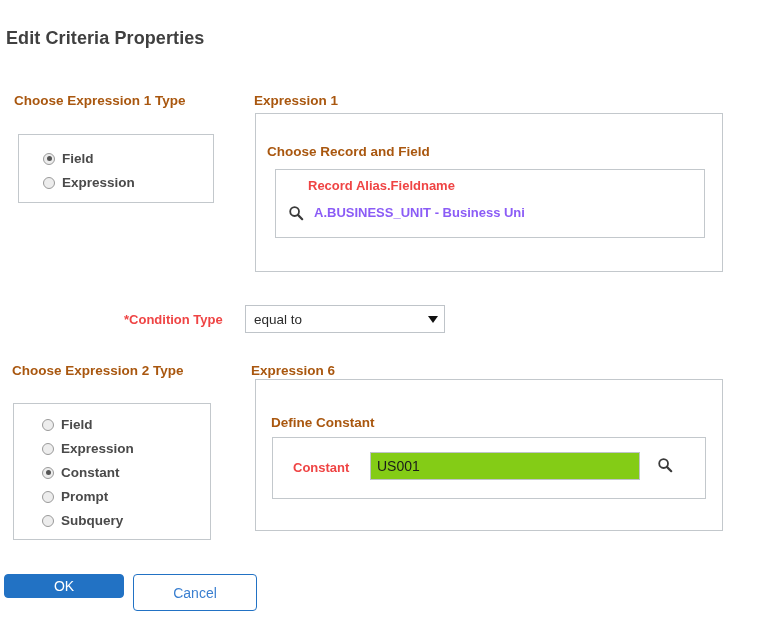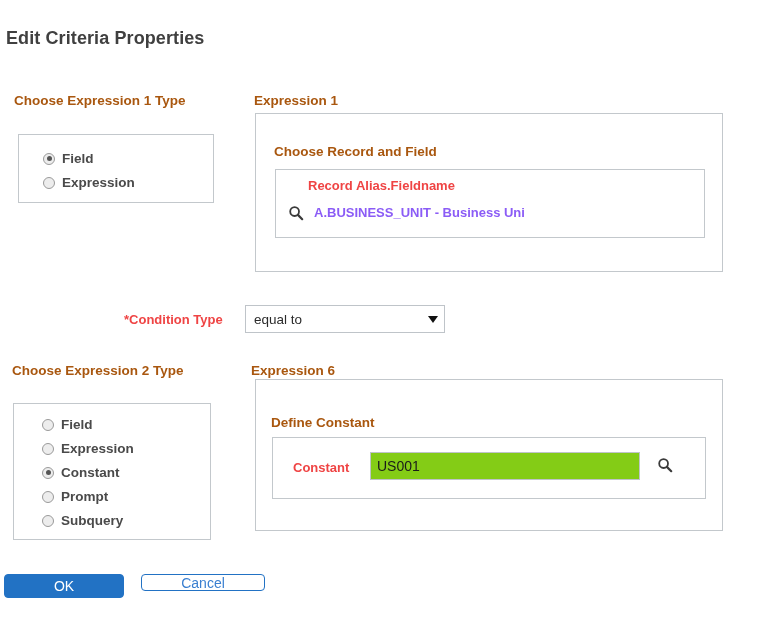--- a/index.html
+++ b/index.html
@@ -175,21 +175,21 @@
 <div class="radio-row" style="left:43px; top:175px;">
   <span class="radio-mark"></span>
   <span>Expression</span>
 </div>
 
 <div class="hdr-orange" style="left:254px; top:92px;">Expression 1</div>
 
 <div class="box" style="left:255px; top:113px; width:468px; height:159px;">
 </div>
 
-<div class="hdr-orange" style="left:274px; top:143px;">Choose Record and Field</div>
+<div class="hdr-orange" style="left:267px; top:143px;">Choose Record and Field</div>
 
 <div class="box" style="left:275px; top:169px; width:430px; height:69px;">
 </div>
 
 <div class="lbl-bold" style="left:308px; top:178px;">Record Alias.Fieldname</div>
 
 <div class="mag" style="left:288px; top:205px;">
   <svg width="16" height="16" viewBox="0 0 16 16">
     <circle cx="6.6" cy="6.6" r="4.4" fill="none" stroke="#3a3a3a" stroke-width="1.8"></circle>
     <line x1="9.9" y1="9.9" x2="14.2" y2="14.2" stroke="#3a3a3a" stroke-width="2.2" stroke-linecap="round"></line>
@@ -247,13 +247,13 @@
 
 <div class="mag" style="left:657px; top:457px;">
   <svg width="16" height="16" viewBox="0 0 16 16">
     <circle cx="6.6" cy="6.6" r="4.4" fill="none" stroke="#3a3a3a" stroke-width="1.8"></circle>
     <line x1="9.9" y1="9.9" x2="14.2" y2="14.2" stroke="#3a3a3a" stroke-width="2.2" stroke-linecap="round"></line>
   </svg>
 </div>
 
 <div class="btn btn-primary" style="left:4px; top:574px; width:120px; height:24px;">OK</div>
 
-<div class="btn btn-secondary" style="left:133px; top:574px; width:124px; height:17px;margin-left:8px;">Cancel</div>
+<div class="btn btn-secondary" style="left:133px; top:574px; width:124px; height:37px;">Cancel</div>
 
 </body></html>

